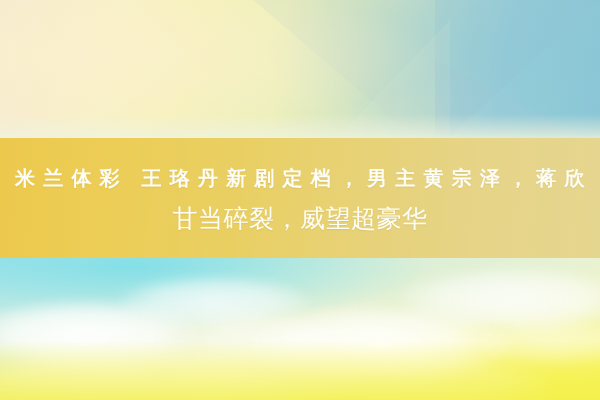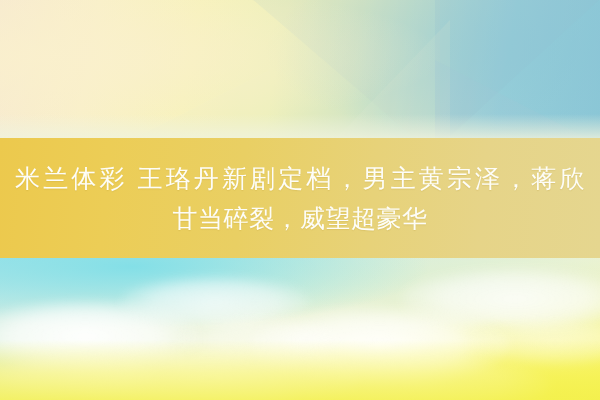--- a/index.html
+++ b/index.html
@@ -103,21 +103,22 @@
     letter-spacing: .5px;
     text-align: center;
     font-weight: 400;
     text-shadow: 0 1px 1px rgba(170,140,40,.18);
   }
   .headline-line-1 {
     display: block;
     text-align: justify;
     text-align-last: justify;
     white-space: nowrap;
-    font-size: 25px;
+    font-size: 20px;
+    font-weight: bold;
   }
   .headline-line-2 {
     display: block;
     text-align: center;
   }
 
   
   .bottom-sky {
     position: absolute;
     left: 0; top: 258px;

